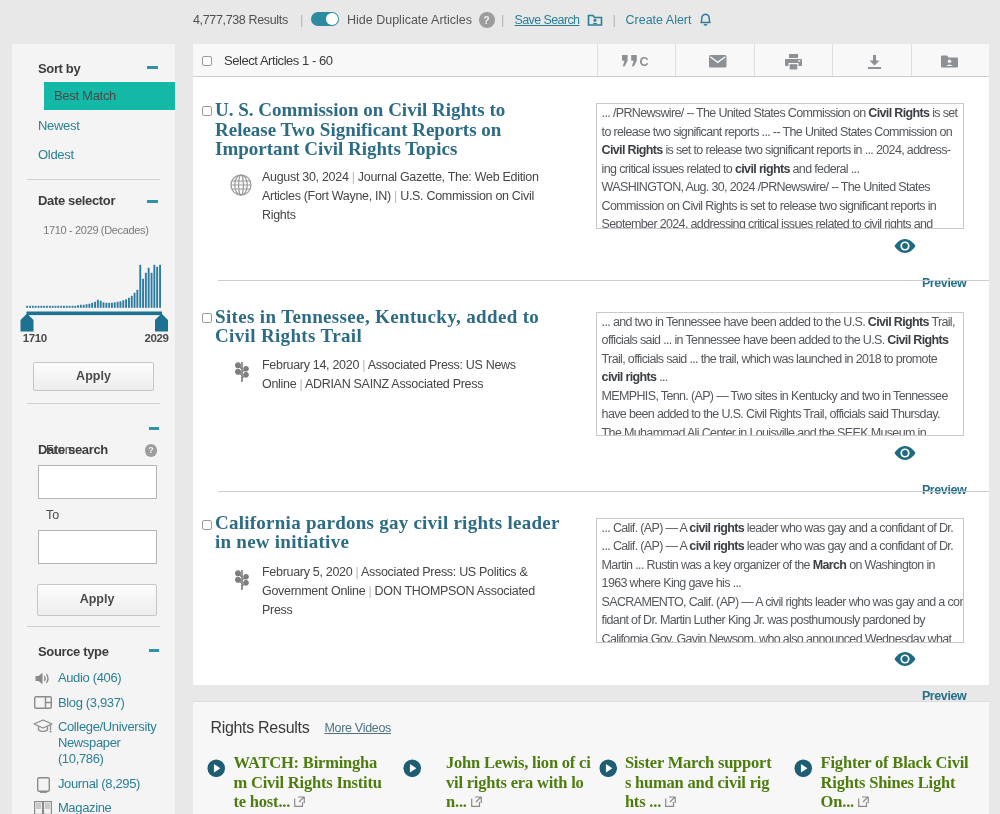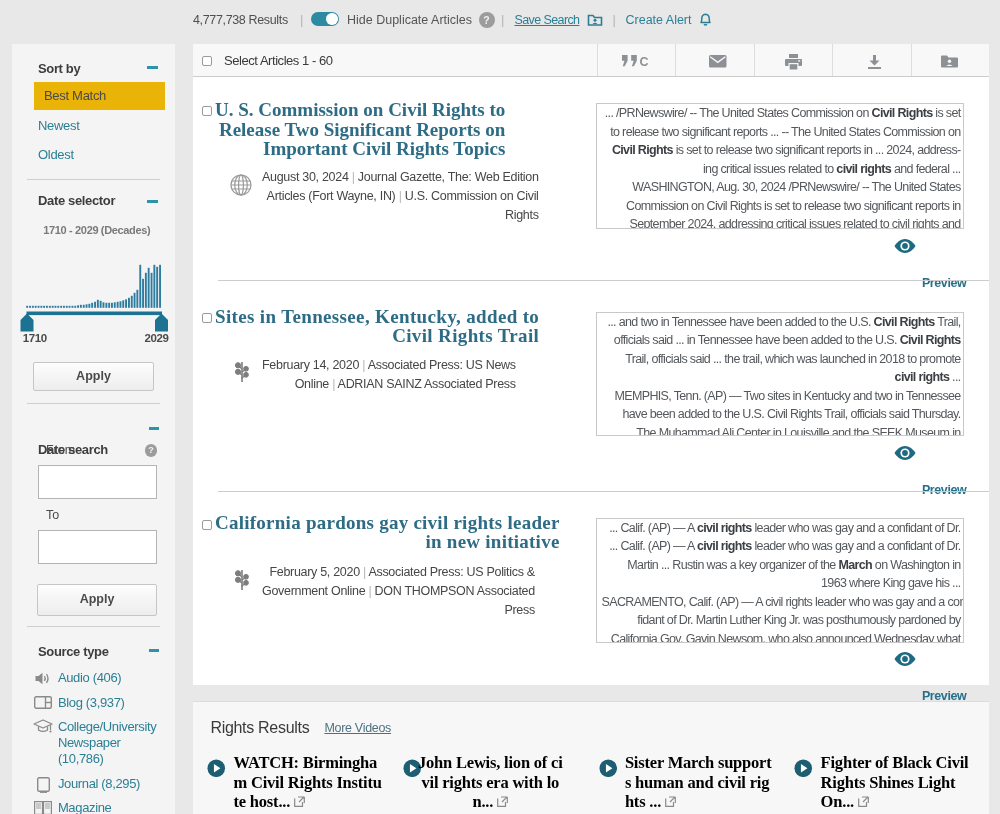--- a/index.html
+++ b/index.html
@@ -18,49 +18,49 @@
 .qmark { width:16px; height:16px; border-radius:50%; background:#9c9c9c; color:#f2f2f2; font-size:10.5px; font-weight:bold; text-align:center; line-height:16px; }
 #save-search { left:514.5px; top:10px; font-size:12.5px; letter-spacing:-0.6px; line-height:20px;text-decoration:underline; }
 #create-alert { left:625.5px; top:10px; font-size:12.5px; line-height:20px; }
 
 
 #sidebar { left:12px; top:44px; width:163px; height:770px; background:#f4f4f4; }
 .sb-head { position:absolute; left:26px; font-size:13px; letter-spacing:-0.35px; font-weight:bold; color:#3d3d3d; line-height:15px; }
 .minus { position:absolute; width:10.5px; height:3px; background:#2c93a8; }
 .sb-link { position:absolute; left:26px; font-size:13px; letter-spacing:-0.3px; color:#2b7f95; line-height:15px; }
 .sb-div { position:absolute; left:15px; width:132.6px; height:1px; background:#cfcfcf; }
-#best-match { left:22px; top:38px; width:131px; height:27.7px; background:#eab308; color:#4a4a4a; font-size:13px; letter-spacing:-0.3px; line-height:27.7px; padding-left:10px; }
+#best-match { left:32px; top:38px; width:131px; height:27.7px; background:#14b8a6; color:#4a4a4a; font-size:13px; letter-spacing:-0.3px; line-height:27.7px; padding-left:10px; }
 .sb-btn { position:absolute; background:linear-gradient(#fdfdfd,#ededed); border:1px solid #c6c6c6; border-radius:2px; font-size:12.5px; font-weight:bold; color:#4a4a4a; text-align:center; }
 .sb-input { position:absolute; left:26px; width:119px; height:34px; background:#fff; border:1px solid #b4b4b4; }
 .sb-lab { position:absolute; font-size:12.5px; color:#4a4a4a; line-height:15px; }
 .src-txt { position:absolute; left:45.9px; font-size:13px; letter-spacing:-0.35px; color:#2b7f95; line-height:16px; }
 .src-ic { position:absolute; }
 
 
-#main { left:193px; top:44px; width:796px; height:641px; background:#fff;text-align:right; }
+#main { left:193px; top:44px; width:796px; height:641px; background:#fff; }
 #toolbar { position:absolute; left:0; top:0; width:796px; height:33px; background:#f8f8f8; border-bottom:1px solid #ccc; }
 .cell { position:absolute; top:0; height:32px; border-left:1px solid #ddd; }
 .cbx { position:absolute; width:9.5px; height:9.5px; border:1.2px solid #9a9a9a; border-radius:2px; background:#fff; }
 #sel-label { position:absolute; left:31px; top:9px; font-size:13px; letter-spacing:-0.45px; color:#3a3a3a; }
 .ticon { position:absolute; top:0; }
 
 .title { position:absolute; left:22px; font-family:"Liberation Serif", serif; font-weight:bold; font-size:19px; line-height:19.7px; color:#2d6c84; }
 .meta { position:absolute; left:69px; font-size:12.5px; letter-spacing:-0.3px; line-height:19px; color:#464646; }
 .meta .p { color:#b9b9b9; }
 .snip { position:absolute; left:402.6px; width:368px; height:124.6px; border:1px solid #c9c9c9; background:#fff; padding:0px 2px 0px 5px; font-size:12.5px; letter-spacing:-0.65px; line-height:18.5px; color:#54585c; overflow:hidden; white-space:nowrap; }
 .snip b { color:#3c4044; }
 .preview { position:absolute; left:728.9px; font-size:12.5px; letter-spacing:-0.4px; font-weight:bold; color:#26708a; line-height:17px;margin-top:39px; }
 .eye { position:absolute; left:700.6px; }
 .art-div { position:absolute; left:25px; width:771px; height:1px; background:#ccc; }
 
 
 #videos { left:193px; top:701px; width:796px; height:113px; background:#f7f7f7; border-top:1px solid #ddd; }
 #vr-label { position:absolute; left:17.4px; top:16.2px; font-size:16px; letter-spacing:-0.3px; color:#3a3a3a; line-height:20px; }
 #more-videos { position:absolute; left:131.4px; top:18.8px; font-size:12.5px; letter-spacing:-0.3px; color:#4d7380; text-decoration:underline; line-height:15px; }
-.vtitle { position:absolute; top:51.2px; font-family:"Liberation Serif", serif; font-weight:bold; font-size:16.5px; letter-spacing:-0.2px; line-height:19.4px; color:#000000; }
+.vtitle { position:absolute; top:51.2px; font-family:"Liberation Serif", serif; font-weight:bold; font-size:16.5px; letter-spacing:-0.2px; line-height:19.4px; color:#4d7c0f; }
 .vplay { position:absolute; top:56.5px; width:18.5px; height:18.5px; }
 .ext { display:inline-block; }
 </style>
 </head>
 <body>
 <div id="page">
 
   <div class="abs" id="results-count">4,777,738 Results</div>
   <div class="abs topsep" style="left:300px;">|</div>
   <div class="abs" id="toggle">
@@ -85,21 +85,21 @@
   <div class="abs" id="sidebar">
     <div class="sb-head" style="top:17px;">Sort by</div>
     <div class="minus" style="left:135.3px; top:22px;"></div>
     <div class="abs" id="best-match">Best Match</div>
     <div class="sb-link" style="top:74.2px;">Newest</div>
     <div class="sb-link" style="top:102.8px;">Oldest</div>
     <div class="sb-div" style="top:134.6px;"></div>
 
     <div class="sb-head" style="top:149px;">Date selector</div>
     <div class="minus" style="left:135.3px; top:155.6px;"></div>
-    <div class="abs" style="left:31.3px; top:178.6px; font-size:11px; letter-spacing:-0.35px; color:#7a7a7a; line-height:14px;font-weight:bold;">1710 - 2029 (Decades)</div>
+    <div class="abs" style="left:31.3px; top:178.6px; font-size:11px; letter-spacing:-0.35px; color:#7a7a7a; line-height:14px;">1710 - 2029 (Decades)</div>
     <svg width="149" height="70" viewBox="0 0 149 70" style="position:absolute;left:7.5px;top:218px;">
 <g fill="#2e7da1">
           <rect x="6.2" y="43.8" width="1.9" height="2"></rect>
           <rect x="9.1" y="43.8" width="1.9" height="2"></rect>
           <rect x="11.9" y="43.8" width="1.9" height="2"></rect>
           <rect x="14.7" y="43.8" width="1.9" height="2"></rect>
           <rect x="17.6" y="43.8" width="1.9" height="2"></rect>
           <rect x="20.4" y="43.8" width="1.9" height="2"></rect>
           <rect x="23.2" y="43.8" width="1.9" height="2"></rect>
           <rect x="26.0" y="43.8" width="1.9" height="2"></rect>
@@ -309,21 +309,21 @@
         <circle cx="10" cy="10" r="9.5" fill="#1d5e72"></circle>
         <path d="M7.5 5.5 L14.5 10 L7.5 14.5 Z" fill="#fff"></path>
       </svg>
     <div class="vtitle" style="left:40.5px;">WATCH: Birmingha<br>m Civil Rights Institu<br>te host... <svg class="ext" width="11" height="11" viewBox="0 0 11 11">
           <path d="M0.7 2.5 L0.7 10.3 L8.5 10.3 L8.5 6 M4 1 L10.3 1 M10.3 1 L10.3 7 M10.3 0.7 L5 6" fill="none" stroke="#8a8a8a" stroke-width="1.2"></path>
         </svg></div>
     <svg class="vplay" style="left:210px;" viewBox="0 0 20 20">
         <circle cx="10" cy="10" r="9.5" fill="#1d5e72"></circle>
         <path d="M7.5 5.5 L14.5 10 L7.5 14.5 Z" fill="#fff"></path>
       </svg>
-    <div class="vtitle" style="left:225px;text-align:center;">John Lewis, lion of ci<br>vil rights era with lo<br>n... <svg class="ext" width="11" height="11" viewBox="0 0 11 11">
+    <div class="vtitle" style="left:253px;">John Lewis, lion of ci<br>vil rights era with lo<br>n... <svg class="ext" width="11" height="11" viewBox="0 0 11 11">
           <path d="M0.7 2.5 L0.7 10.3 L8.5 10.3 L8.5 6 M4 1 L10.3 1 M10.3 1 L10.3 7 M10.3 0.7 L5 6" fill="none" stroke="#8a8a8a" stroke-width="1.2"></path>
         </svg></div>
     <svg class="vplay" style="left:405.7px;" viewBox="0 0 20 20">
         <circle cx="10" cy="10" r="9.5" fill="#1d5e72"></circle>
         <path d="M7.5 5.5 L14.5 10 L7.5 14.5 Z" fill="#fff"></path>
       </svg>
     <div class="vtitle" style="left:431.9px;">Sister March support<br>s human and civil rig<br>hts ... <svg class="ext" width="11" height="11" viewBox="0 0 11 11">
           <path d="M0.7 2.5 L0.7 10.3 L8.5 10.3 L8.5 6 M4 1 L10.3 1 M10.3 1 L10.3 7 M10.3 0.7 L5 6" fill="none" stroke="#8a8a8a" stroke-width="1.2"></path>
         </svg></div>
     <svg class="vplay" style="left:601.4px;" viewBox="0 0 20 20">

